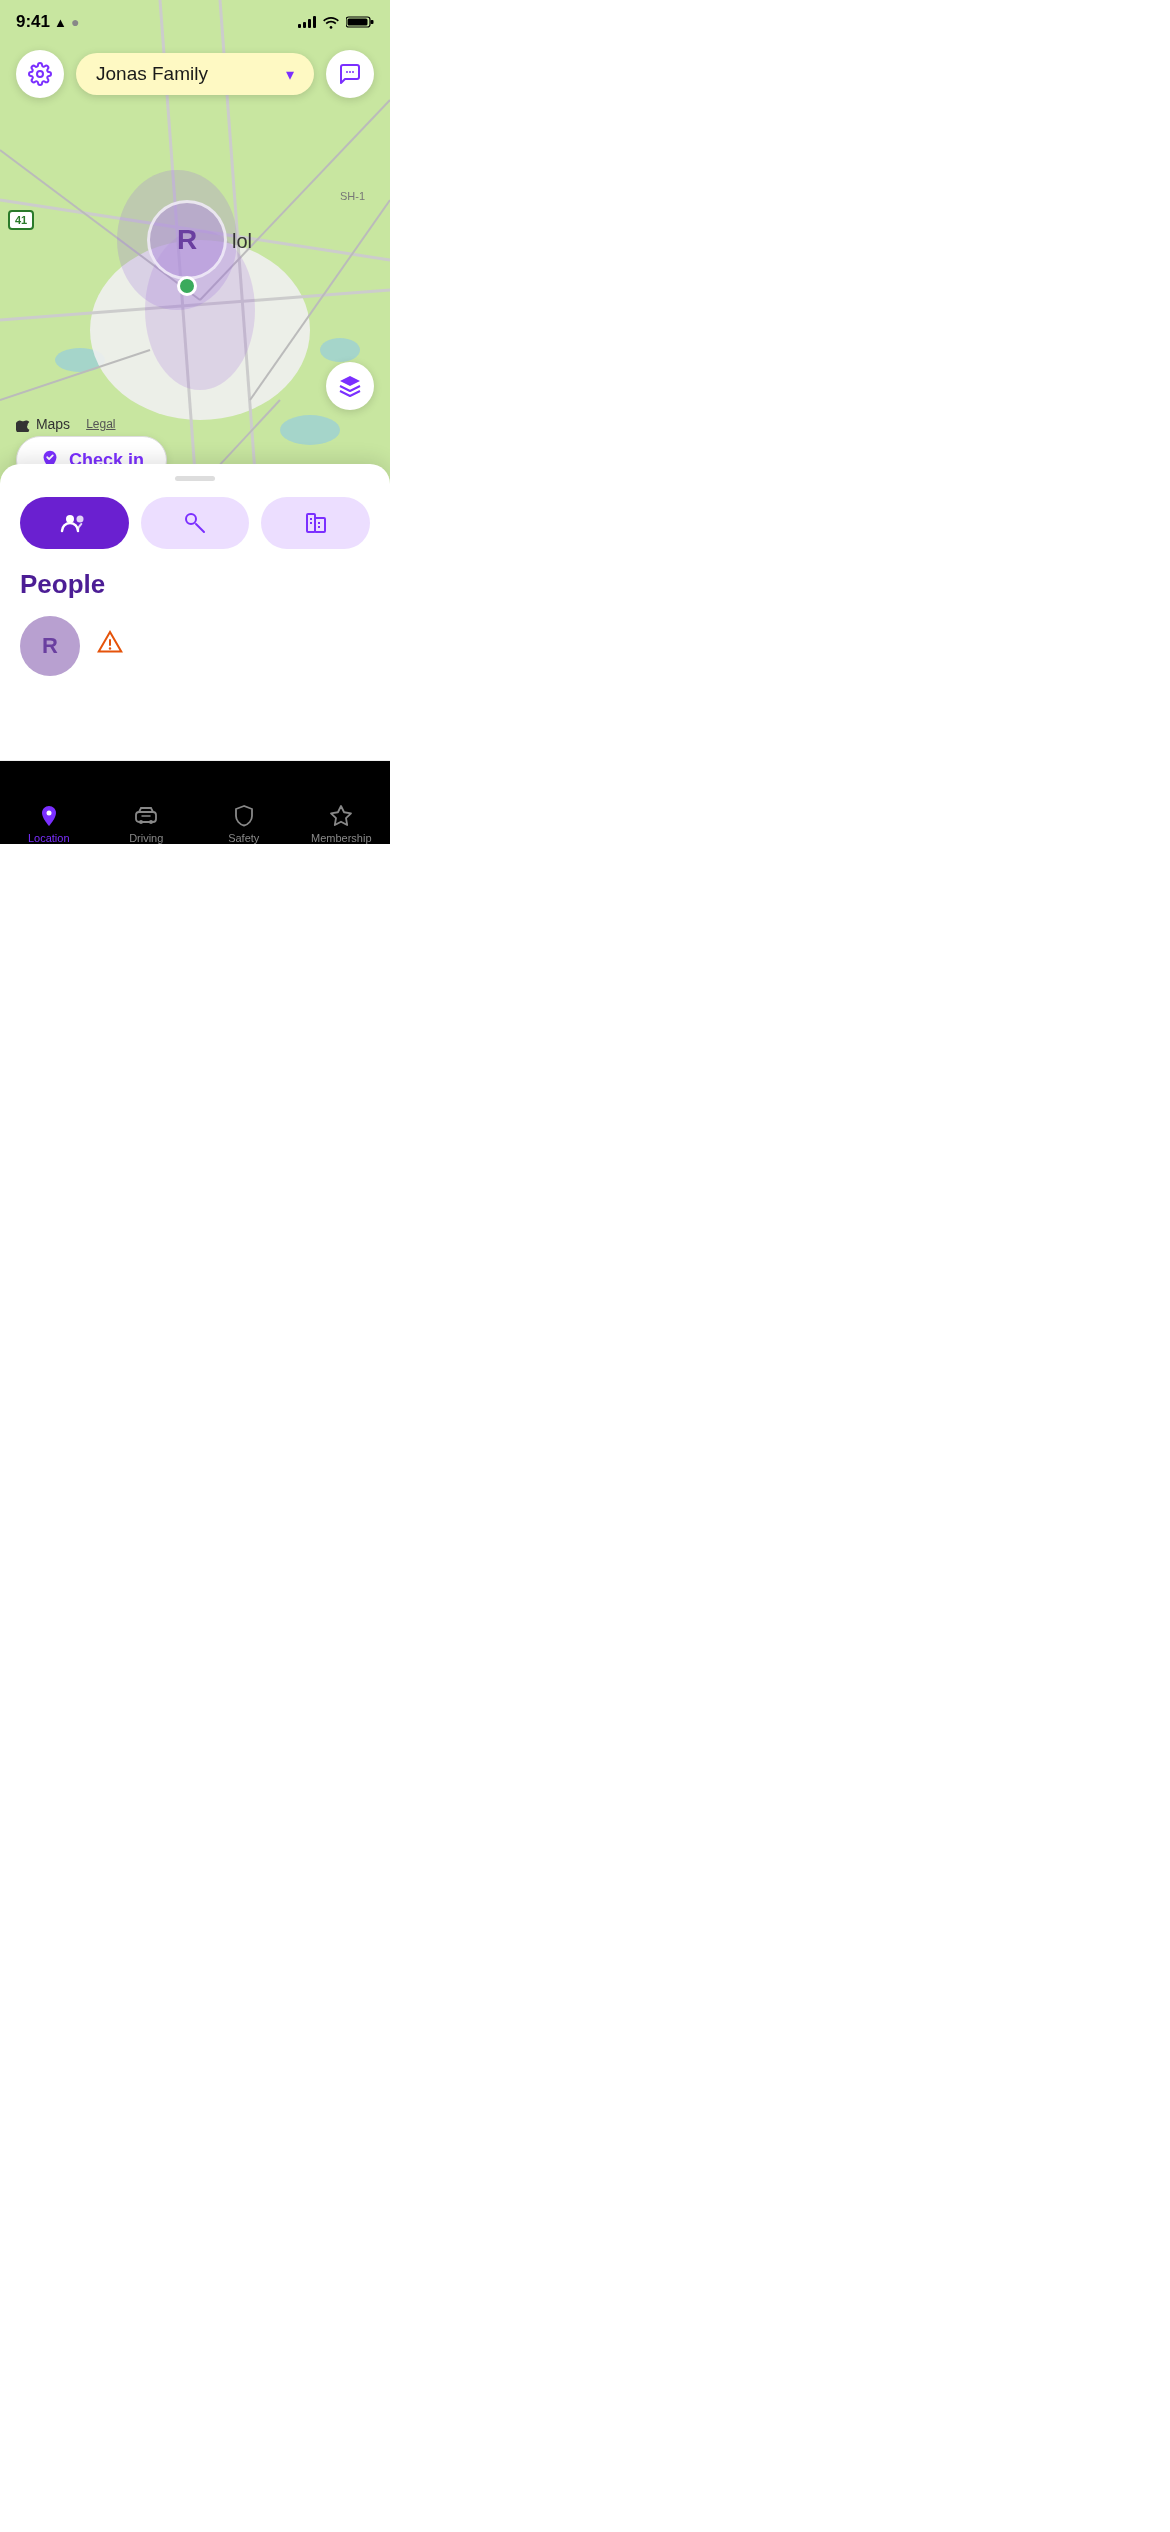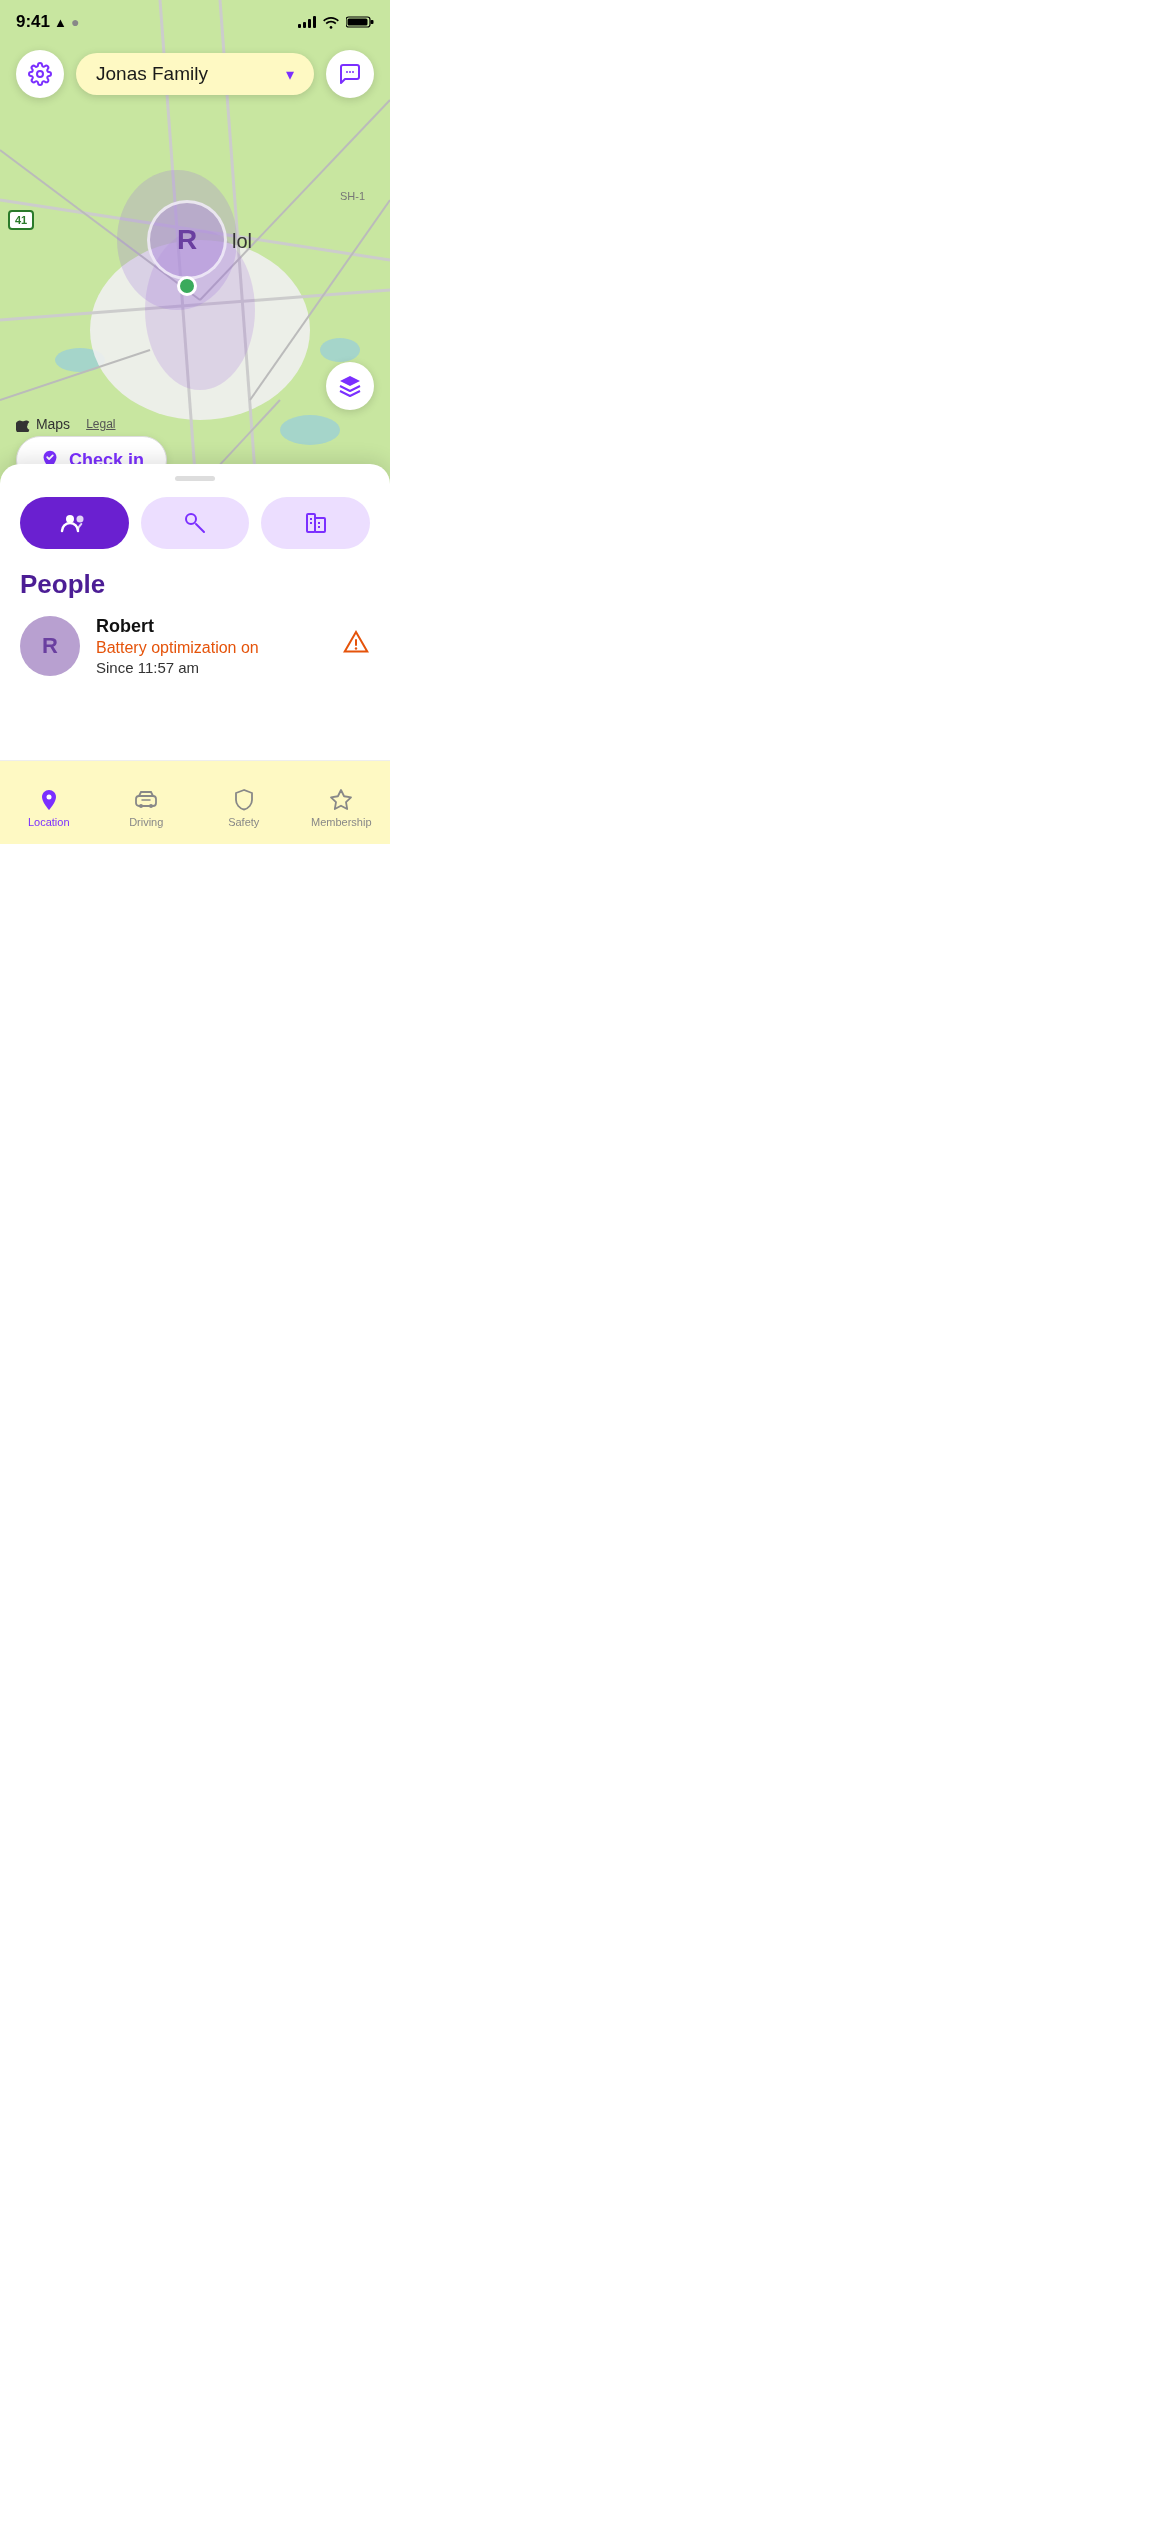--- a/index.html
+++ b/index.html
@@ -304,24 +304,24 @@
     .warning-icon {
       font-size: 22px;
       color: #e5530a;
     }
 
     
     .bottom-nav {
       position: absolute;
       bottom: 0; left: 0; right: 0;
       height: 84px;
-      background: #fef9c3;
+      background: #000000;
       border-top: 1px solid #eee;
       display: flex;
-      align-items: center;
+      align-items: flex-end;
       padding-top: 10px;
       z-index: 100;
     }
     .nav-item {
       flex: 1;
       display: flex;
       flex-direction: column;
       align-items: center;
       gap: 4px;
       cursor: pointer;
@@ -511,25 +511,20 @@
       </svg>
     </div>
   </div>
 
   <div class="section-title">People</div>
 
   <div class="person-row">
     <div class="person-avatar">
       <span class="person-avatar-letter">R</span>
     </div>
-    <div class="person-info">
-      <div class="person-name">Robert</div>
-      <div class="person-status orange">Battery optimization on</div>
-      <div class="person-time">Since 11:57 am</div>
-    </div>
     <div class="warning-icon">
       <svg width="28" height="28" viewBox="0 0 28 28" fill="none">
         <path d="M14 3L25.26 22.5H2.74L14 3z" stroke="#e5530a" stroke-width="2" fill="none"></path>
         <path d="M14 11v5" stroke="#e5530a" stroke-width="2" stroke-linecap="round"></path>
         <circle cx="14" cy="19.5" r="1.2" fill="#e5530a"></circle>
       </svg>
     </div>
   </div>
 </div>
 

